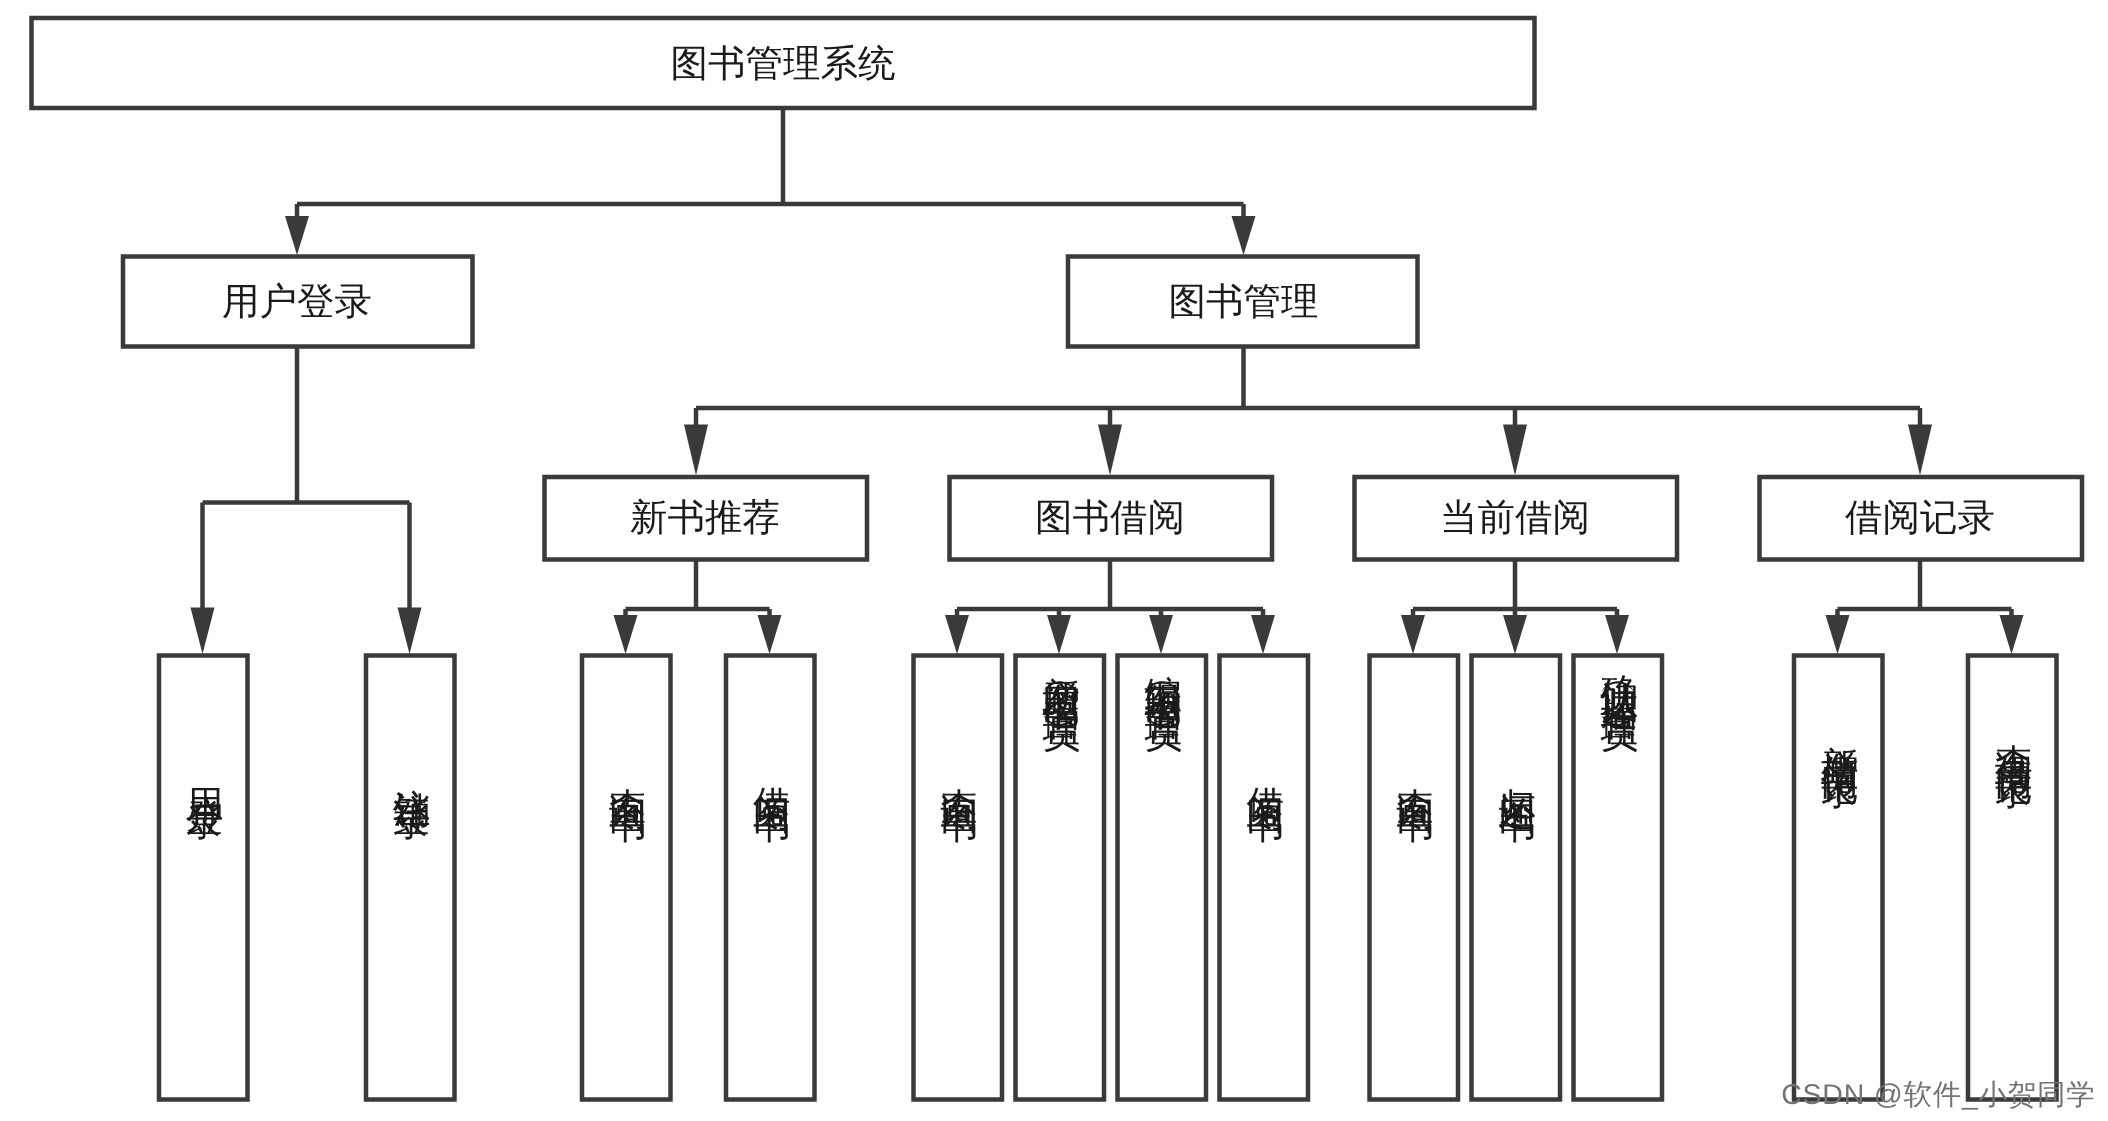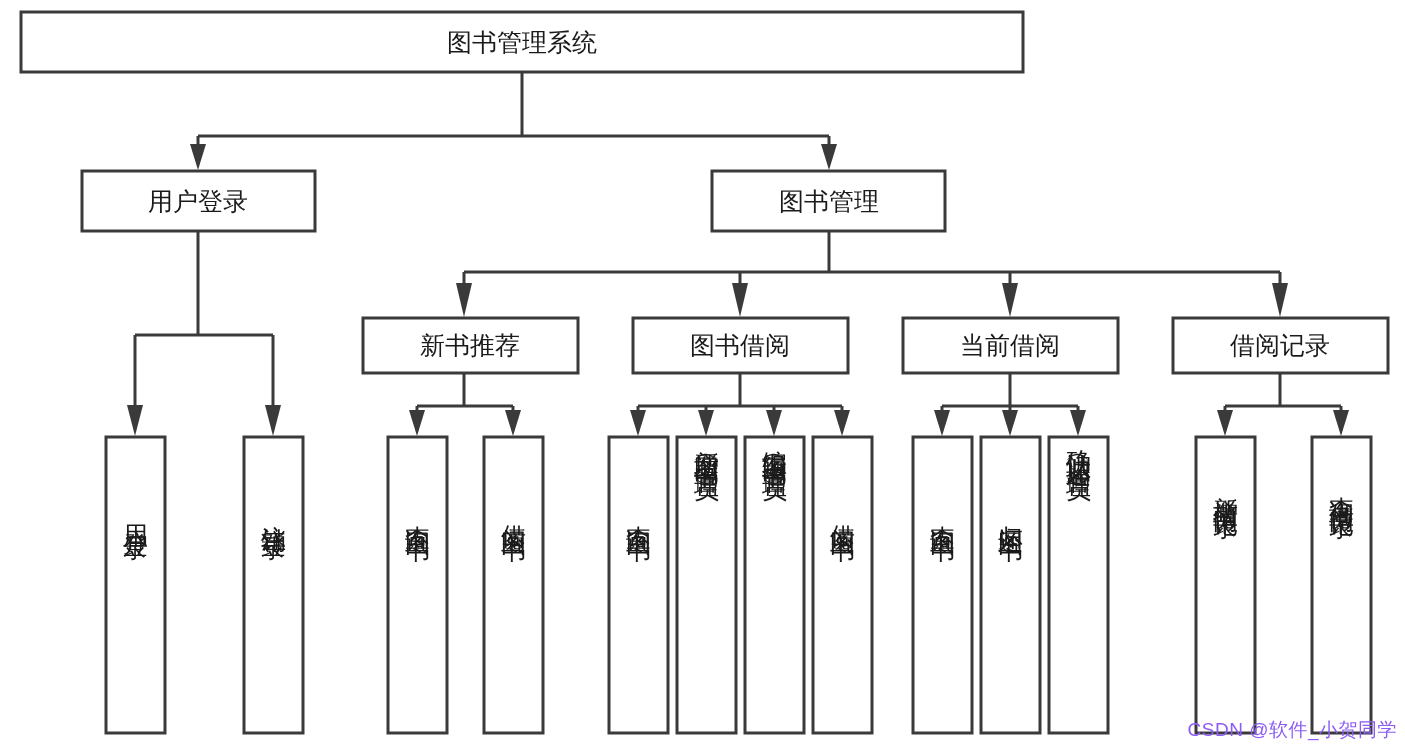--- a/index.html
+++ b/index.html
@@ -57,21 +57,21 @@
     text-anchor: middle;
     white-space: pre;
     letter-spacing: 4px;
   }
   .watermark-text {
     position: absolute;
     right: 8px;
     bottom: 4px;
     font-family: "Liberation Sans", "DejaVu Sans", sans-serif;
     font-size: 19px;
-    color: #8b5cf6;
+    color: #737373;
     letter-spacing: 0.5px;
     user-select: none;
     white-space: nowrap;
   }
 </style>
 </head>
 <body>
 
 <div id="diagram-root">
 

